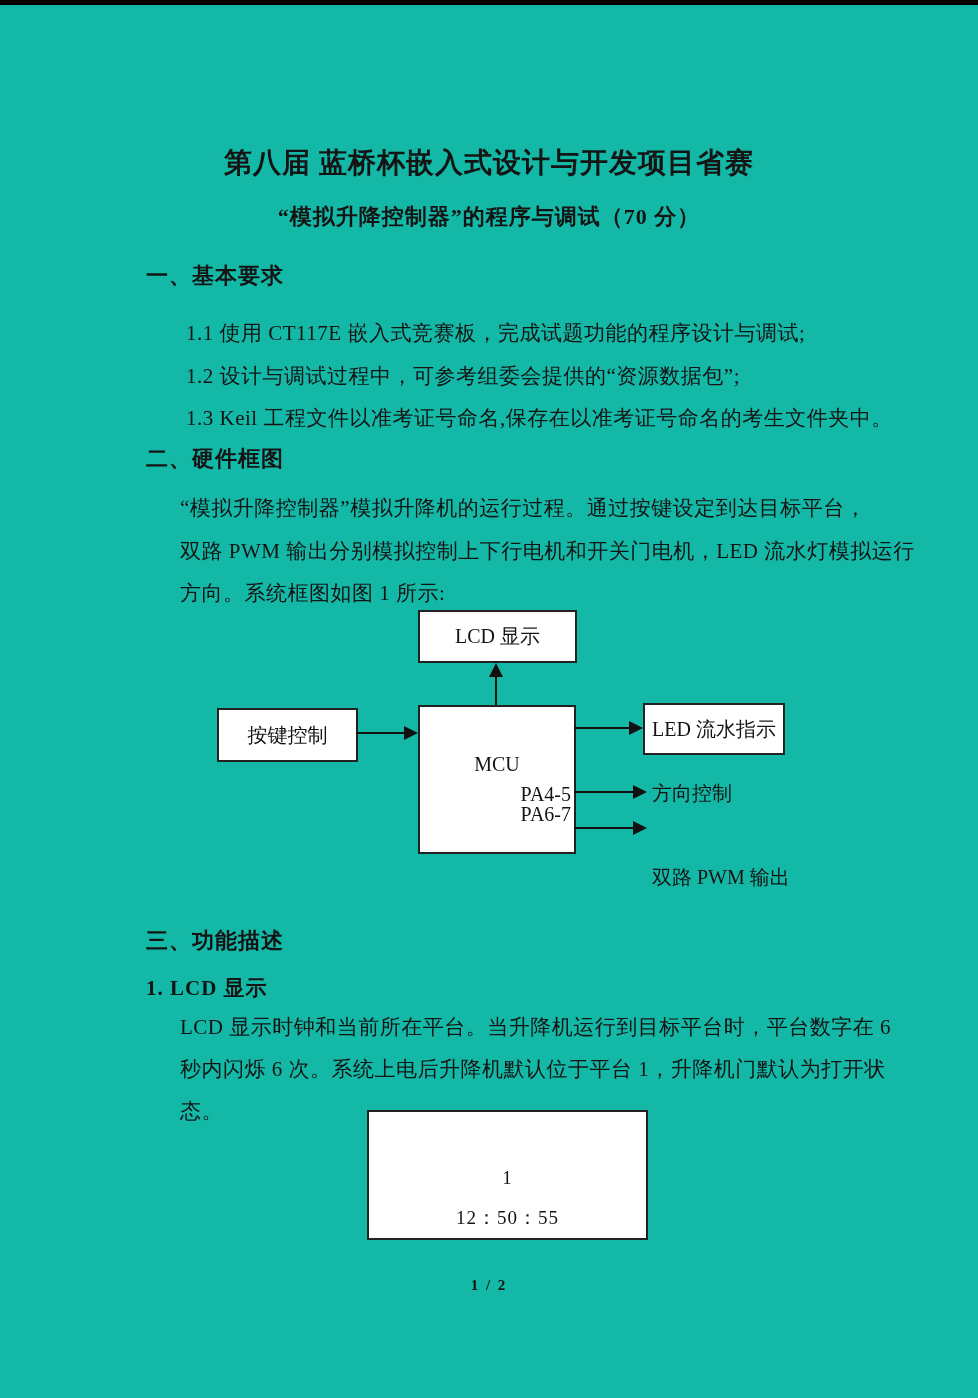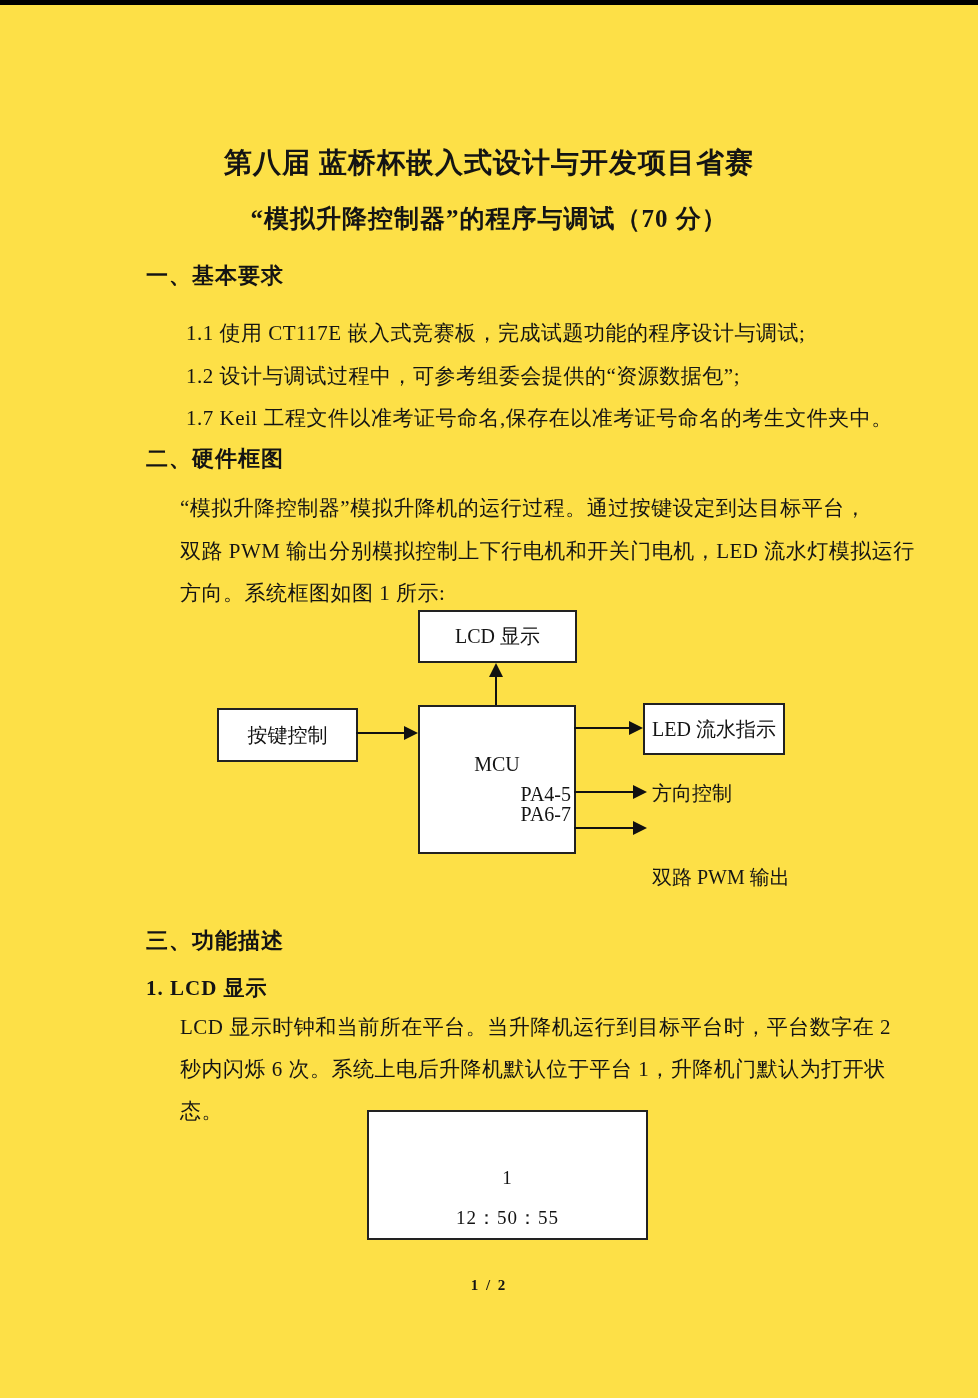--- a/index.html
+++ b/index.html
@@ -1,22 +1,22 @@
 <!DOCTYPE html>
 <html><head>
 <meta charset="utf-8">
 <style>
   html,body{margin:0;padding:0;background:#ffffff;}
-  .page{position:relative;width:978px;height:1398px;background:#fde047;overflow:hidden;
+  .page{position:relative;width:978px;height:1398px;background:#14b8a6;overflow:hidden;
         font-family:"Liberation Serif","DejaVu Serif",serif;color:#141414;}
   .topbar{position:absolute;left:0;top:0;width:978px;height:5px;background:#000;}
   .abs{position:absolute;white-space:nowrap;}
   .centered{left:0;right:0;text-align:center;}
   .title{font-size:28px;font-weight:bold;letter-spacing:1px;}
-  .subtitle{font-size:25px;font-weight:bold;letter-spacing:1px;}
+  .subtitle{font-size:22px;font-weight:bold;letter-spacing:1px;}
   .h-sec{font-family:"Liberation Sans","DejaVu Sans",sans-serif;font-weight:bold;
          font-size:22px;letter-spacing:1px;}
   .h-item{font-weight:bold;font-size:21px;letter-spacing:1px;}
   .body-line{font-size:21px;letter-spacing:0.5px;line-height:24px;}
   .dbox{position:absolute;border:2px solid #222;background:#fff;
         display:flex;align-items:center;justify-content:center;font-size:20px;}
   .shaft-h{position:absolute;height:2px;background:#111;}
   .shaft-v{position:absolute;width:2px;background:#111;}
   .head-right{position:absolute;width:0;height:0;border-top:7px solid transparent;
               border-bottom:7px solid transparent;border-left:14px solid #111;}
@@ -33,21 +33,21 @@
 
 <div class="page">
   <div class="topbar"></div>
 
   <div class="abs centered title" style="top:144px;">第八届 蓝桥杯嵌入式设计与开发项目省赛</div>
   <div class="abs centered subtitle" style="top:202px;">“模拟升降控制器”的程序与调试（70 分）</div>
 
   <div class="abs h-sec" style="left:146px;top:261px;">一、基本要求</div>
   <div class="abs body-line" style="left:186px;top:321px;">1.1 使用 CT117E 嵌入式竞赛板，完成试题功能的程序设计与调试;</div>
   <div class="abs body-line" style="left:186px;top:364px;">1.2 设计与调试过程中，可参考组委会提供的“资源数据包”;</div>
-  <div class="abs body-line" style="left:186px;top:406px;">1.7 Keil 工程文件以准考证号命名,保存在以准考证号命名的考生文件夹中。</div>
+  <div class="abs body-line" style="left:186px;top:406px;">1.3 Keil 工程文件以准考证号命名,保存在以准考证号命名的考生文件夹中。</div>
 
   <div class="abs h-sec" style="left:146px;top:444px;">二、硬件框图</div>
   <div class="abs body-line" style="left:180px;top:496px;">“模拟升降控制器”模拟升降机的运行过程。通过按键设定到达目标平台，</div>
   <div class="abs body-line" style="left:180px;top:539px;">双路 PWM 输出分别模拟控制上下行电机和开关门电机，LED 流水灯模拟运行</div>
   <div class="abs body-line" style="left:180px;top:581px;">方向。系统框图如图 1 所示:</div>
 
   <div class="dbox" style="left:418px;top:610px;width:155px;height:49px;">
     <span>LCD 显示</span>
   </div>
 
@@ -88,21 +88,21 @@
 
   <div>
     <div class="shaft-h" style="left:574px;top:827px;width:59px;"></div>
     <div class="head-right" style="left:633px;top:821px;"></div>
   </div>
   <div class="diag-label" style="left:652px;top:816px;margin-top:48px;">双路 PWM 输出</div>
 
 
   <div class="abs h-sec" style="left:146px;top:926px;">三、功能描述</div>
   <div class="abs h-item" style="left:146px;top:974px;">1. LCD 显示</div>
-  <div class="abs body-line" style="left:180px;top:1015px;">LCD 显示时钟和当前所在平台。当升降机运行到目标平台时，平台数字在 2</div>
+  <div class="abs body-line" style="left:180px;top:1015px;">LCD 显示时钟和当前所在平台。当升降机运行到目标平台时，平台数字在 6</div>
   <div class="abs body-line" style="left:180px;top:1057px;">秒内闪烁 6 次。系统上电后升降机默认位于平台 1，升降机门默认为打开状</div>
   <div class="abs body-line" style="left:180px;top:1099px;">态。</div>
 
   <div class="dbox" style="left:367px;top:1110px;width:277px;height:126px;">
     <span class="lcd-line" style="top:55px;">1</span>
     <span class="lcd-line" style="top:93px;">12：50：55</span>
   </div>
 
   <div class="abs centered pagenum" style="top:1277px;">1 / 2</div>
 </div>

